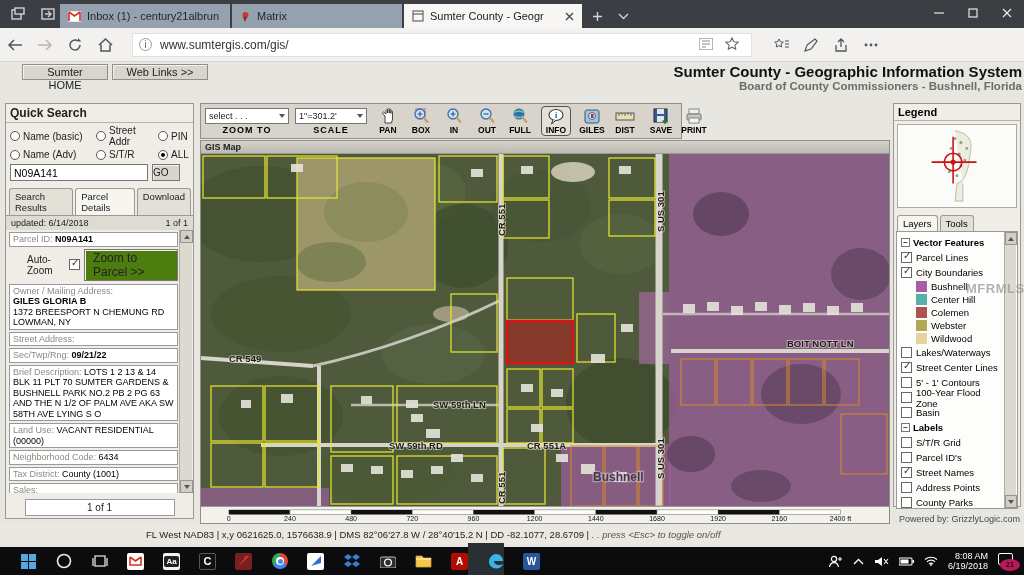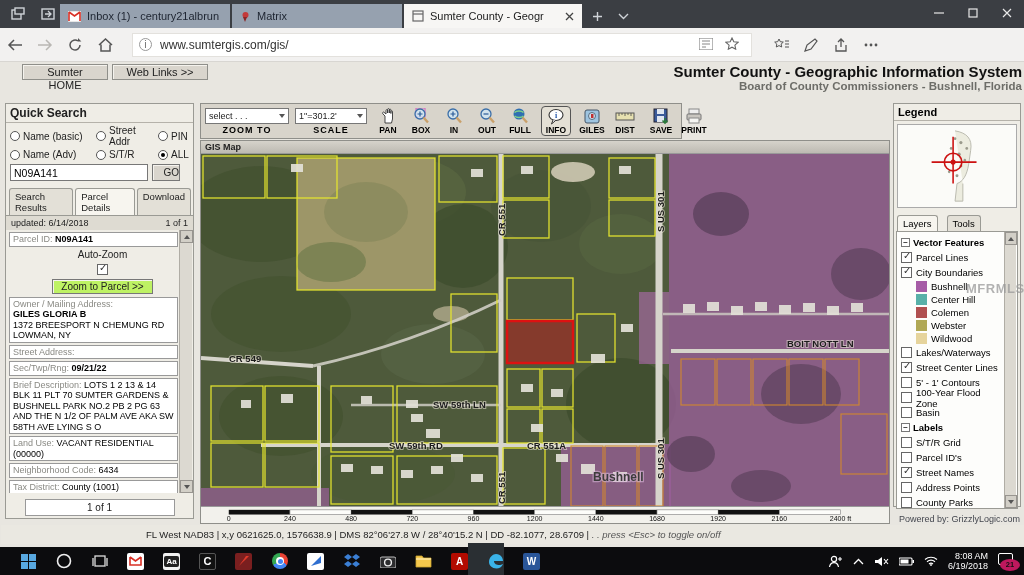--- a/index.html
+++ b/index.html
@@ -34,34 +34,34 @@
   #sidebar { left:5px; top:103px; width:189px; height:416px; background:#efede6; border:1px solid #9a9a94; font-size:10px; color:#222; }
   #qs-title { font-size:12px; font-weight:bold; padding:2px 4px; border-bottom:1px solid #b5b2aa; }
   #searchby { padding:2px 4px 0 4px; font-size:10.5px; }
   .radiorow { display:flex; padding:2px 2px 0 4px; }
   .radioitem { display:flex; align-items:center; gap:3px; font-size:10px; }
   .rb { width:10px; height:10px; border:1px solid #555; border-radius:50%; background:#fff; position:relative; flex:none; }
   .rb.on:after { content:""; position:absolute; left:2px; top:2px; width:4px; height:4px; border-radius:50%; background:#000; }
   .r1 { width:86px; } .r2 { width:62px; }
   #searchrow { display:flex; gap:4px; padding:4px 4px 2px 4px; }
   #searchinput { width:138px; height:17px; border:1px solid #777; background:#fff; font-size:10.5px; padding:1px 3px; font-family:"Liberation Sans",sans-serif; }
-  #gobtn { width:28px; height:17px; background:#d9d5cd; border:1px solid #777; font-size:10px; text-align:right; line-height:15px; box-shadow:inset 1px 1px 0 #f5f3ee; }
+  #gobtn { width:28px; height:17px; background:#d9d5cd; border:1px solid #777; font-size:10px; text-align:left; line-height:15px; box-shadow:inset 1px 1px 0 #f5f3ee; }
   #stabs { display:flex; gap:2px; padding:5px 2px 0 3px; }
   .stab { background:#e3e0d7; border:1px solid #9a9a94; border-bottom:none; border-radius:3px 3px 0 0; padding:2px 5px; font-size:9.5px; }
   .stab.active { background:#f7f5ef; }
   #updstrip { display:flex; justify-content:space-between; background:#dedbd2; border-top:1px solid #9a9a94; padding:2px 5px; font-size:9px; }
   #details { position:relative; height:263px; background:#efede6; overflow:hidden; padding:2px 15px 0 3px; }
   .fld { background:#fff; border:1px solid #999; margin-bottom:2px; padding:1px 3px; font-size:9px; line-height:10.5px; }
   .flbl { color:#8a8a84; }
   .fval { color:#000; }
   .b { font-weight:bold; }
-  #azrow { display:flex; align-items:center; gap:4px; margin:1px 0 3px 18px;flex-direction:column; }
+  #azrow { display:flex; align-items:center; gap:4px; margin:1px 0 3px 18px; }
   .cb { width:11px; height:11px; background:#fff; border:1px solid #666; position:relative; flex:none; font-family:"DejaVu Sans",sans-serif; }
   .cb.on:after { content:"✓"; position:absolute; left:1px; top:-3px; font-size:10px; color:#333; }
-  #zoomparcel { background:#bef264; border:1px solid #777; font-size:10px; padding:1px 8px; box-shadow:inset 1px 1px 0 #f5f3ee; }
+  #zoomparcel { background:#4d7c0f; border:1px solid #777; font-size:12px; padding:1px 8px; box-shadow:inset 1px 1px 0 #f5f3ee; }
   .salerow { display:flex; border-top:1px solid #ddd; }
   .salerow span { display:block; padding:1px 2px; }
   .sc0{width:42px;} .sc1{width:40px;} .sc2{width:38px;} .sc3{flex:1; text-align:right;}
   #sb-scroll { position:absolute; right:1px; top:0; width:13px; height:100%; background:#dcd9d1; border-left:1px solid #b0ada5; }
   .sarrow { width:13px; height:13px; background:#d2cfc7; border:1px solid #989590; display:flex; align-items:center; justify-content:center; }
   .tri-up { width:0; height:0; border-left:3px solid transparent; border-right:3px solid transparent; border-bottom:4px solid #555; }
   .tri-dn { width:0; height:0; border-left:3px solid transparent; border-right:3px solid transparent; border-top:4px solid #555; }
   #pagerbox { margin:6px auto 0 auto; width:150px; background:#fff; border:1px solid #999; text-align:center; font-size:10px; padding:2px; }
 
   
@@ -88,21 +88,21 @@
   
   #statusstrip { left:1px; top:525px; width:1024px; height:19px; background:#eae8e1; font-size:9.5px; color:#222; }
   #statustext { position:absolute; left:145px; top:4px; white-space:nowrap; }
   #statushint { color:#555; font-style:italic; }
   #powered { position:absolute; right:5px; top:-11px; font-size:9px; color:#44474f; }
 
   
   #legend { left:893px; top:103px; width:128px; height:404px; background:#efede6; border:1px solid #9a9a94; font-size:9.5px; }
   #lg-title { font-size:11px; font-weight:bold; padding:2px 4px; border-bottom:1px solid #b5b2aa; }
   #overview { margin:3px; height:84px; background:#fbfbf8; border:1px solid #aaa; }
-  #lg-tabs { display:flex; gap:9px; padding:2px 2px 0 3px; }
+  #lg-tabs { display:flex; gap:2px; padding:2px 2px 0 3px; }
   #legend-list { position:relative; margin:0 2px 2px 2px; background:#fdfdfb; border:1px solid #9a9a94; height:278px; overflow:hidden; padding:3px 14px 0 4px; }
   .lg-group { font-weight:bold; display:flex; align-items:center; gap:3px; height:15px; }
   .minus { width:9px; height:9px; border:1px solid #777; background:#fff; font-size:8px; line-height:7px; text-align:center; color:#333; flex:none; }
   .lg-check { display:flex; align-items:center; gap:4px; height:15px; }
   .lg-swatch { display:flex; align-items:center; gap:4px; height:13px; padding-left:15px; }
   .sw { width:11px; height:11px; flex:none; }
   #lg-scroll { position:absolute; right:1px; top:0; width:12px; height:100%; background:#dcd9d1; border-left:1px solid #b0ada5; display:flex; flex-direction:column; justify-content:space-between; }
   #watermark { left:966px; top:281px; font-size:13px; font-weight:bold; color:#9a9a9a; opacity:.75; letter-spacing:.5px; z-index:5; }
 
   

